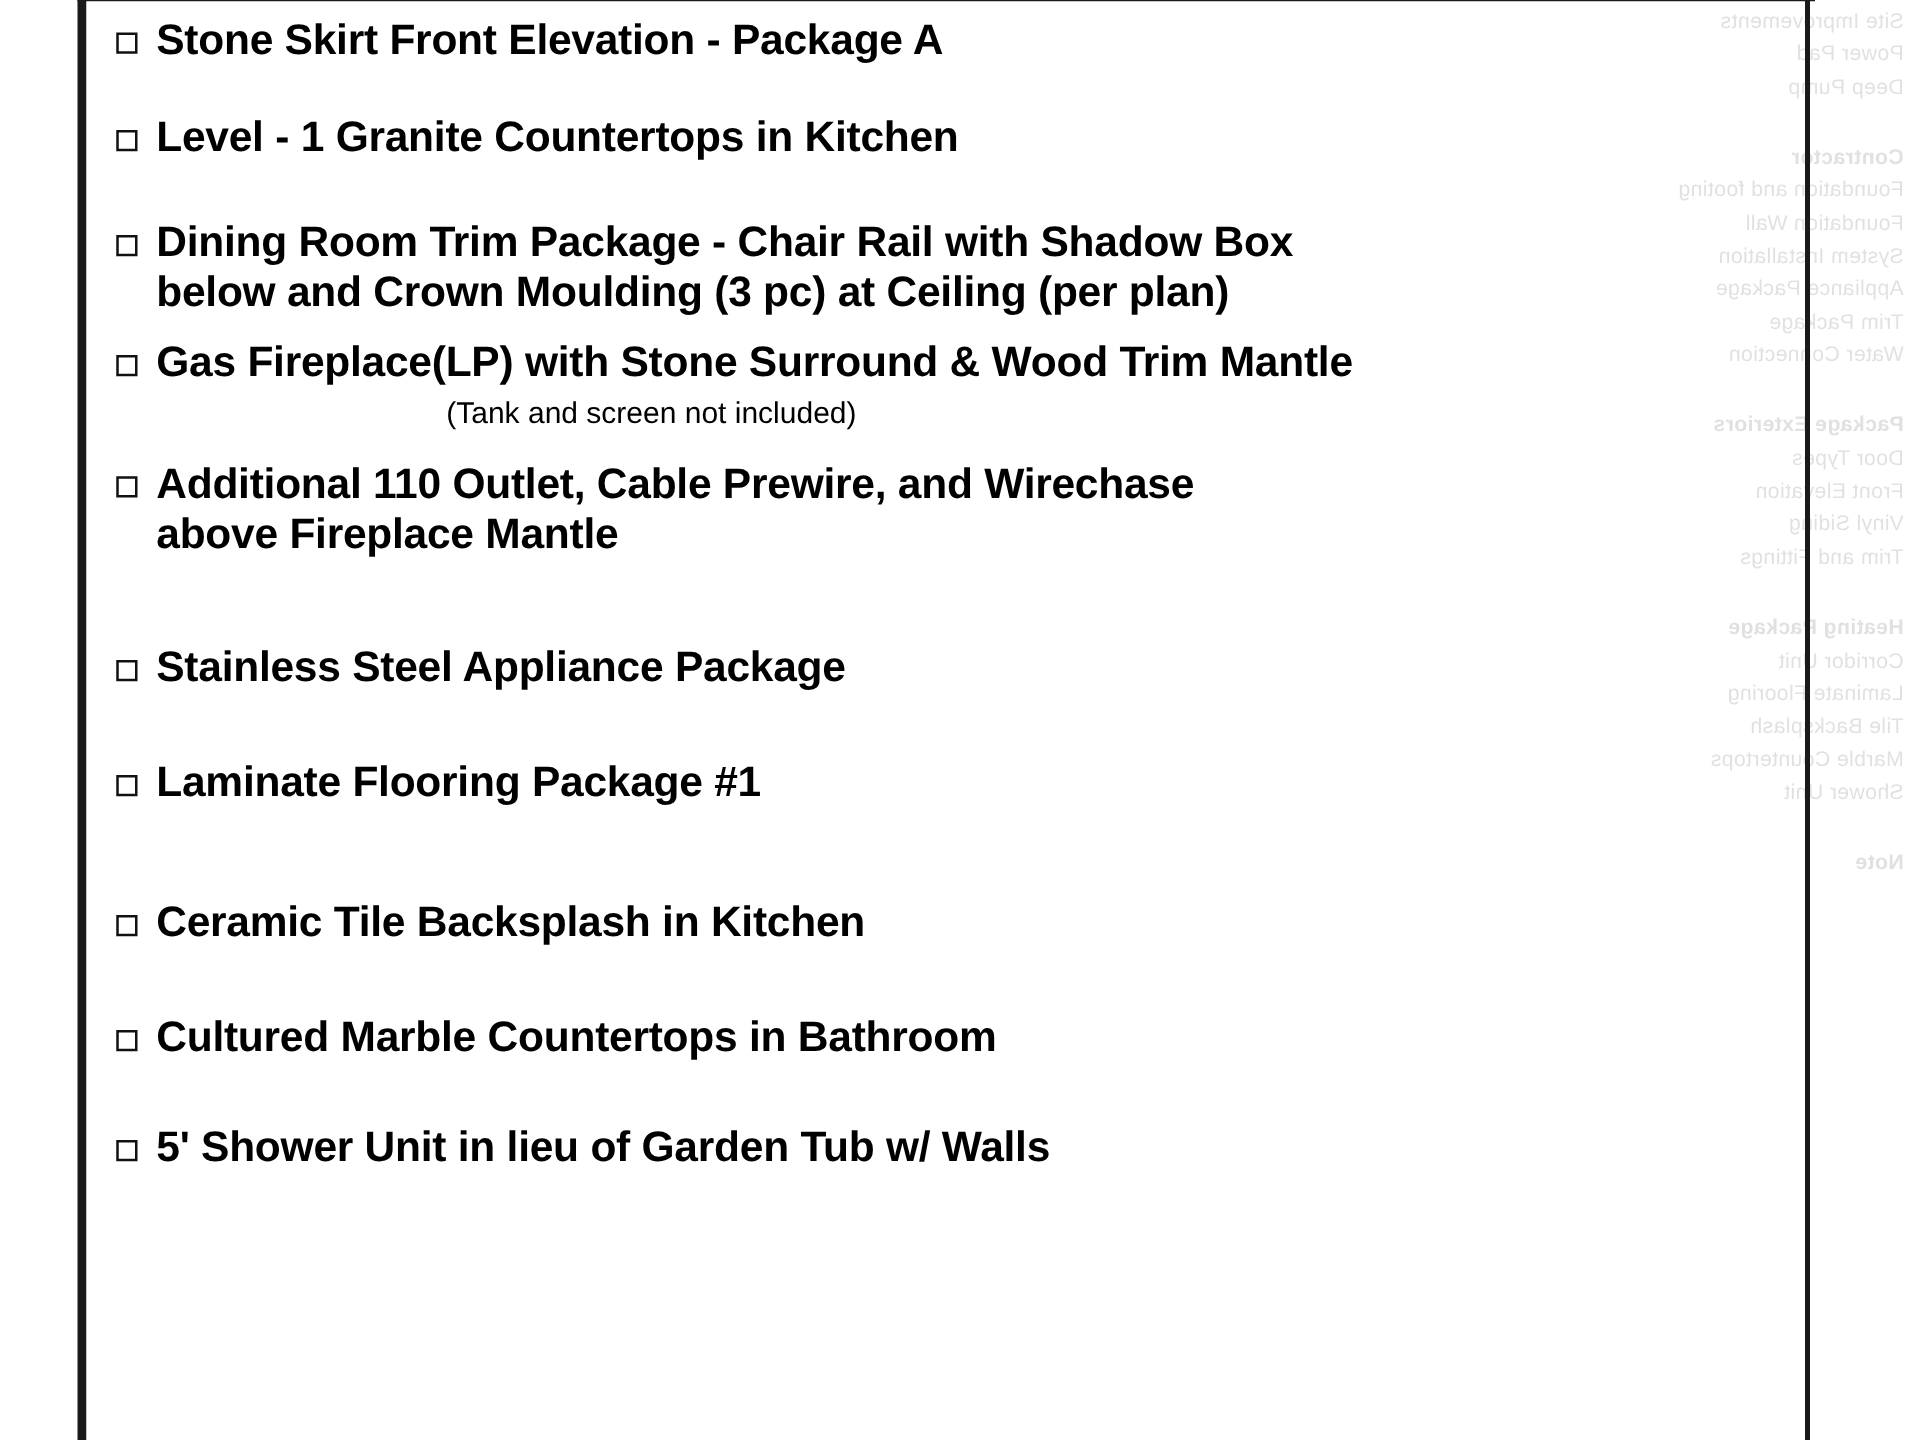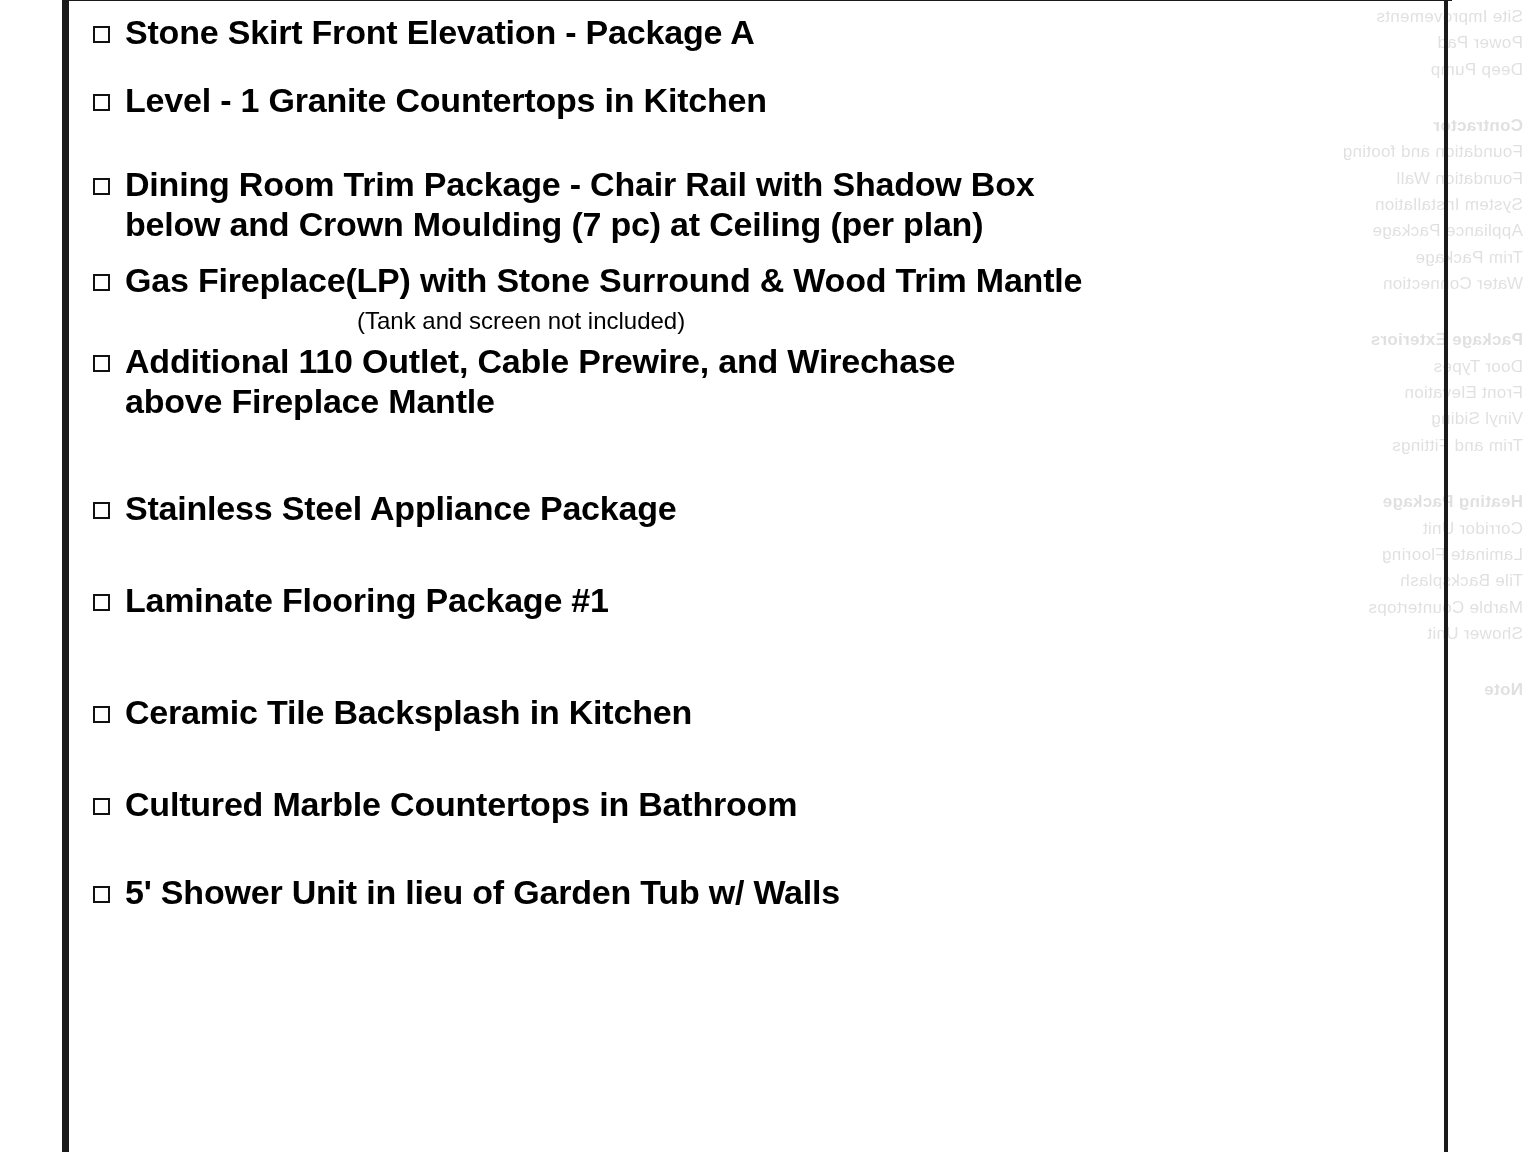--- a/index.html
+++ b/index.html
@@ -138,44 +138,44 @@
 
 <div class="sheet">
 
   <div class="item" style="margin-top:0px;">
     <span class="checkbox"></span>
     <span class="item-body">
       <span class="item-text">Stone Skirt Front Elevation - Package A</span>
     </span>
   </div>
 
-  <div class="item" style="margin-top:28px;">
+  <div class="item" style="margin-top:38px;">
     <span class="checkbox"></span>
     <span class="item-body">
       <span class="item-text">Level - 1 Granite Countertops in Kitchen</span>
     </span>
   </div>
 
   <div class="item" style="margin-top:44px;">
     <span class="checkbox"></span>
     <span class="item-body">
       <span class="item-text">Dining Room Trim Package - Chair Rail with Shadow Box
-         below and Crown Moulding (7 pc) at Ceiling (per plan)</span>
+         below and Crown Moulding (3 pc) at Ceiling (per plan)</span>
     </span>
   </div>
 
   <div class="item" style="margin-top:16px;">
     <span class="checkbox"></span>
     <span class="item-body">
       <span class="item-text">Gas Fireplace(LP) with Stone Surround &amp; Wood Trim Mantle</span>
       <span class="item-note" style="display:block;">(Tank and screen not included)</span>
     </span>
   </div>
 
-  <div class="item" style="margin-top:6px;">
+  <div class="item" style="margin-top:22px;">
     <span class="checkbox"></span>
     <span class="item-body">
       <span class="item-text">Additional 110 Outlet, Cable Prewire, and Wirechase
          above Fireplace Mantle</span>
     </span>
   </div>
 
   <div class="item" style="margin-top:66px;">
     <span class="checkbox"></span>
     <span class="item-body">

